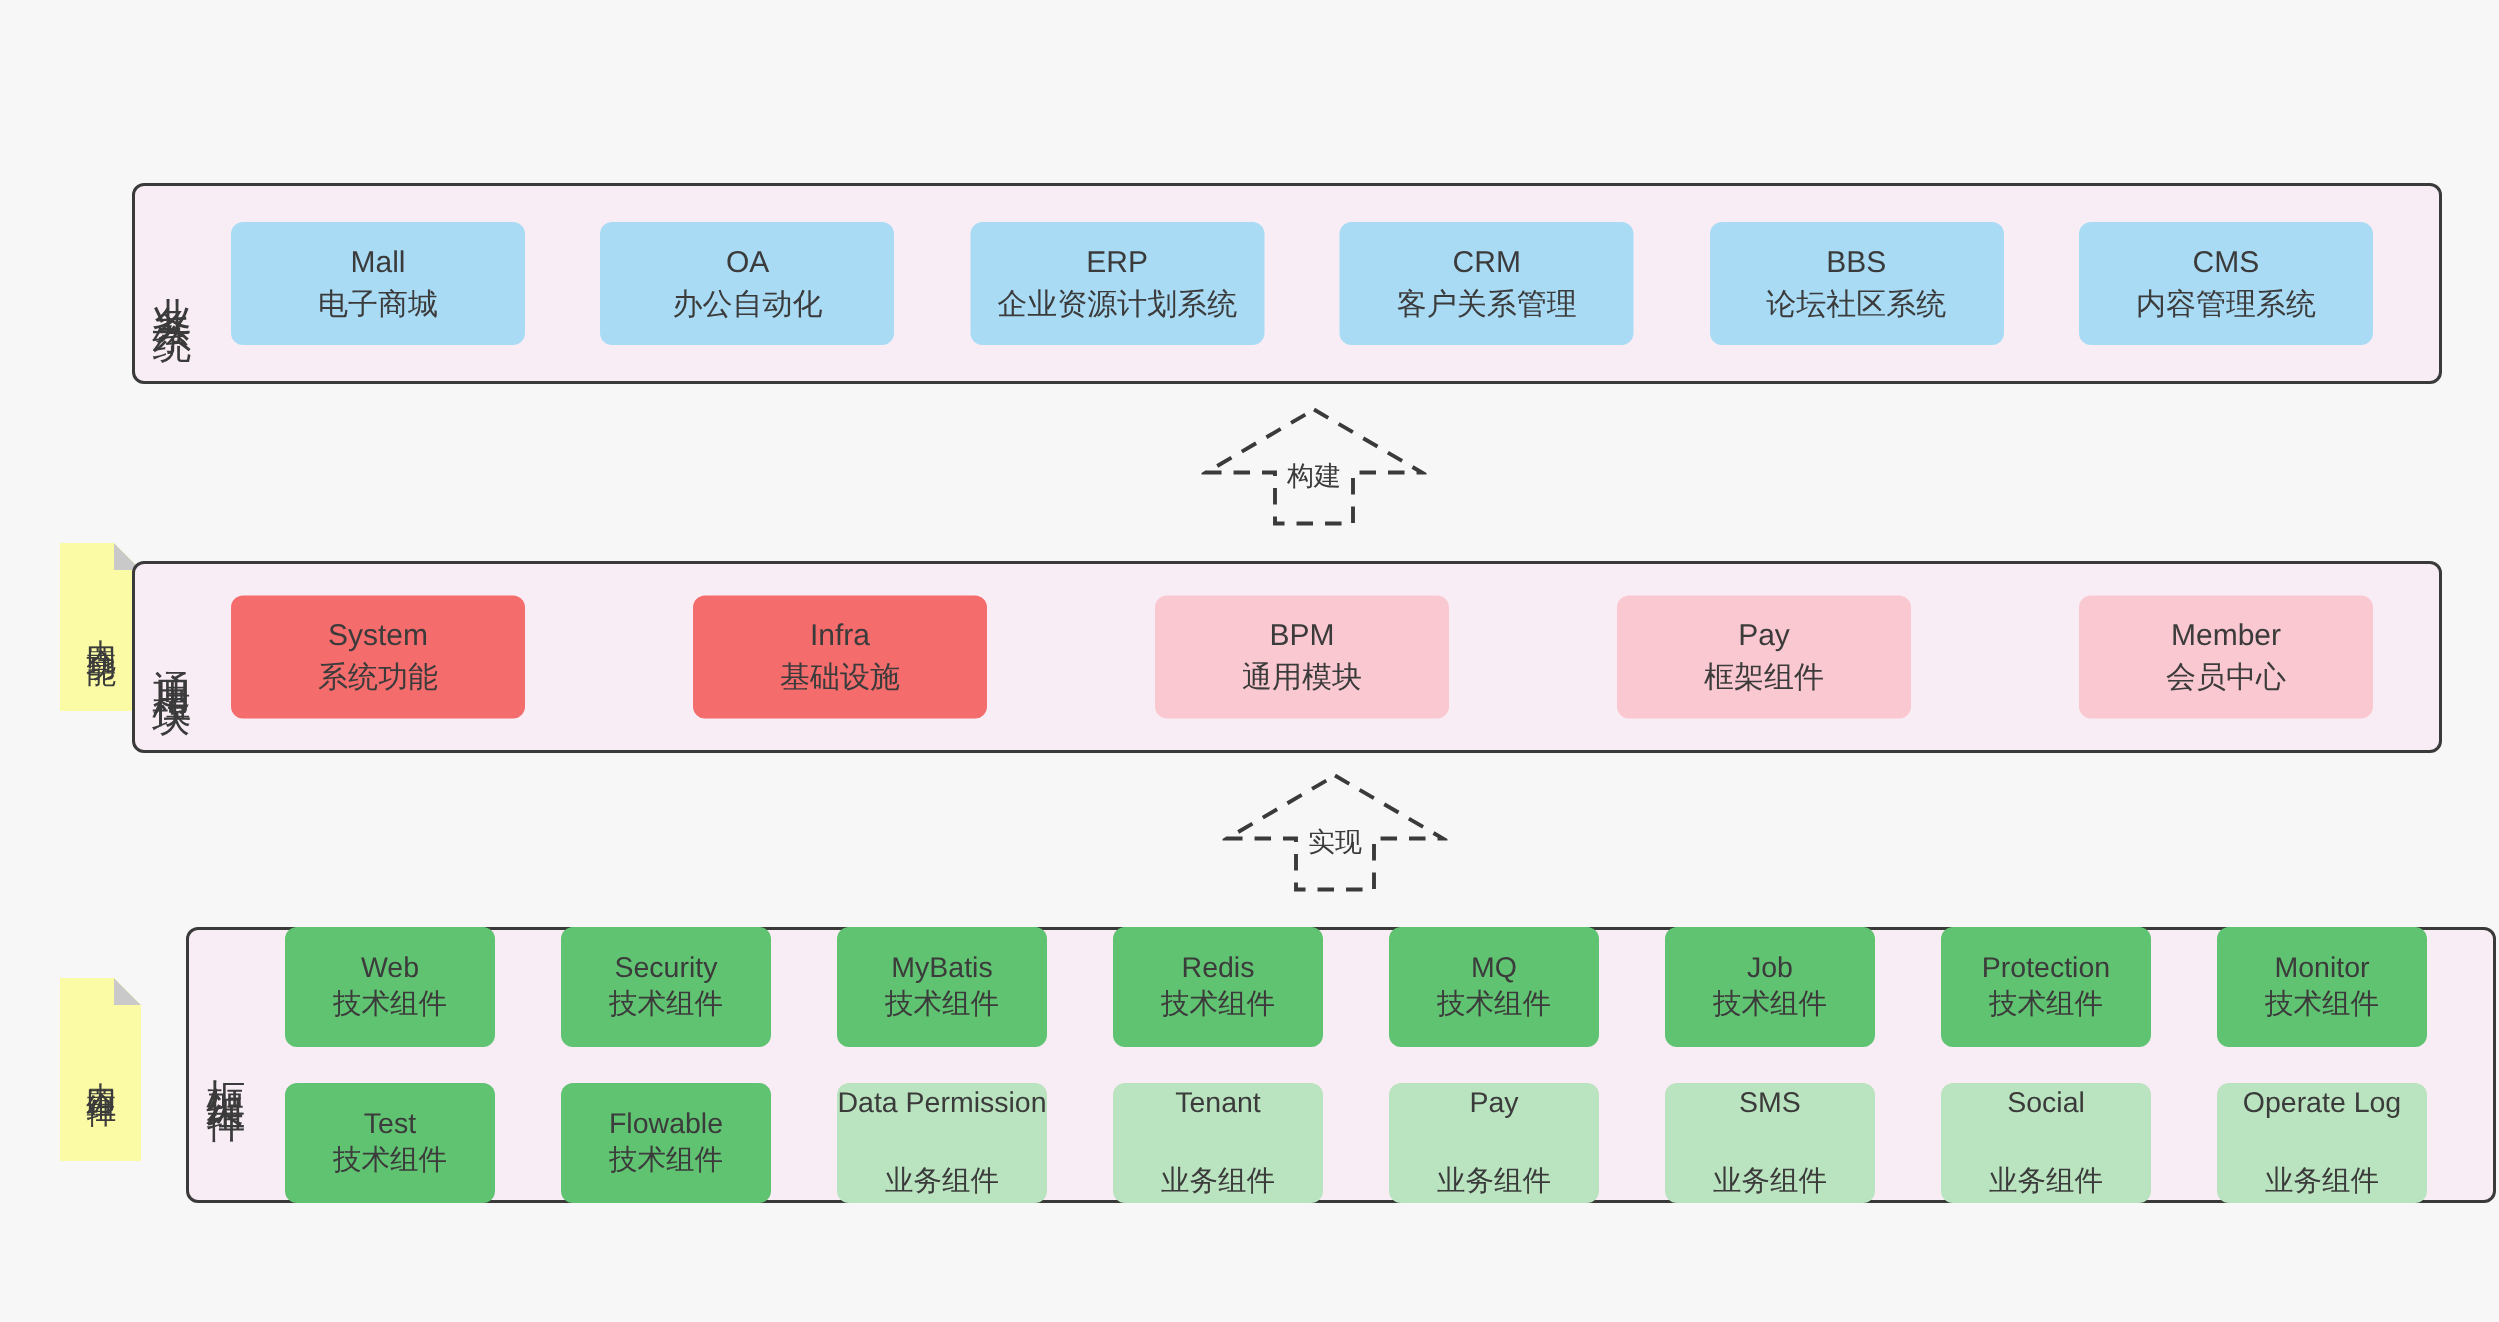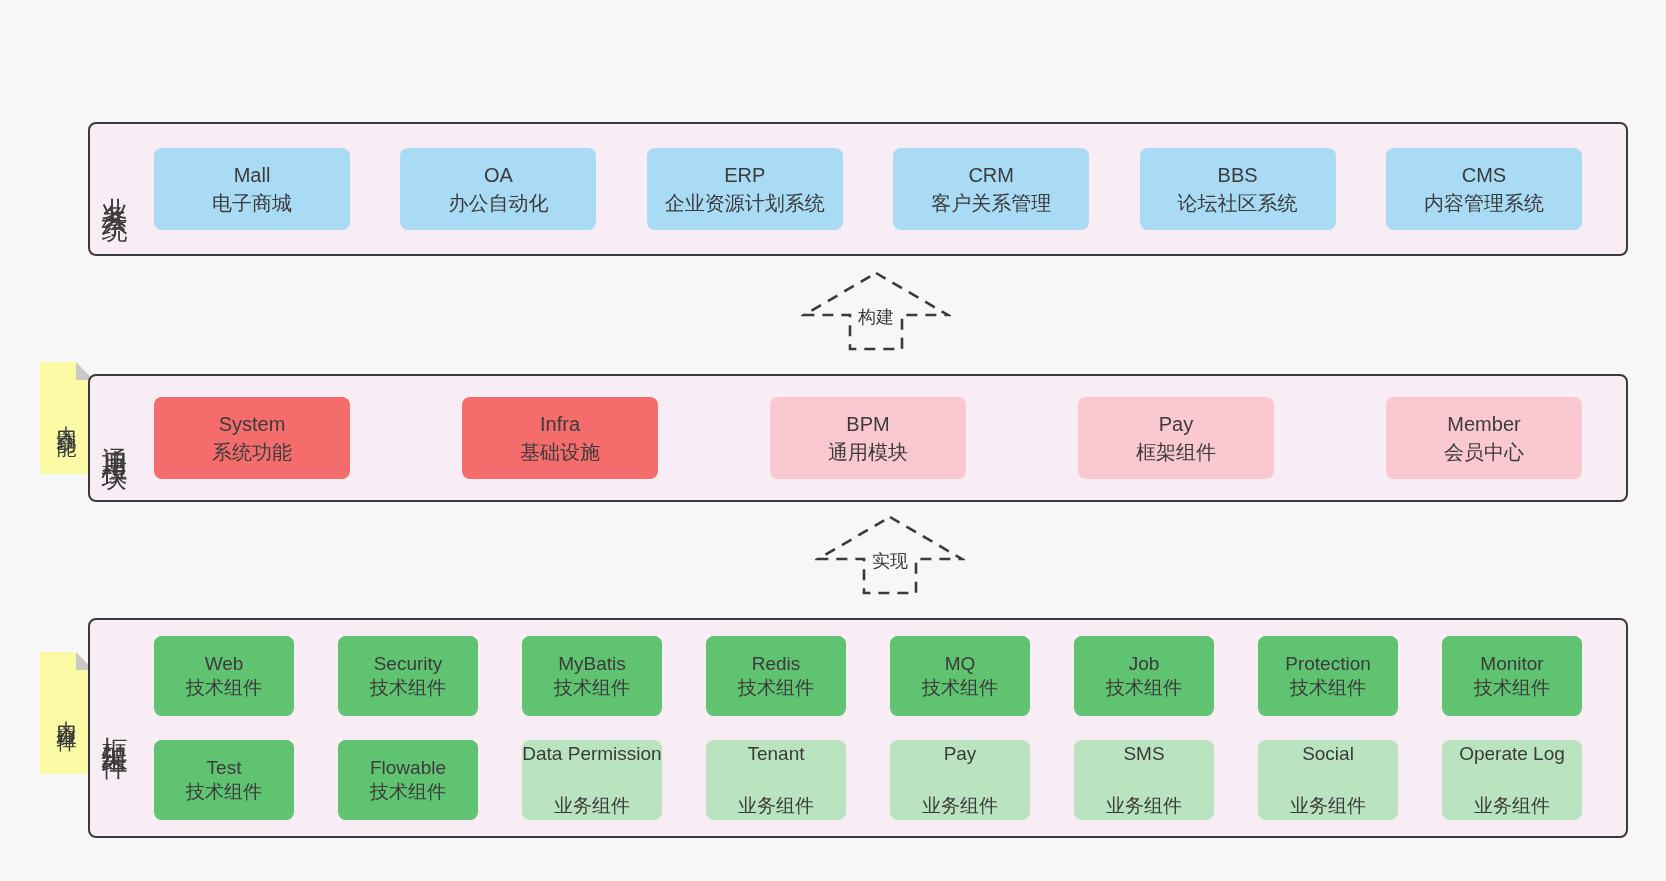--- a/index.html
+++ b/index.html
@@ -4,21 +4,21 @@
 <style>
   html,body{margin:0;padding:0;}
   body{background:#e9e9e9;font-family:"Liberation Sans","DejaVu Sans",sans-serif;}
   .canvas{position:relative;width:1666px;height:881px;background:var(--page-bg);overflow:hidden;color:var(--text);}
 
   
   .layer{position:absolute;left:88px;width:1540px;background:var(--container-bg);
          border:2px solid var(--container-border);border-radius:8px;box-sizing:border-box;z-index:2;}
   #layer-business{top:122px;height:134px;}
   #layer-modules{top:374px;height:128px;}
-  #layer-components{top:618px;height:220px;}
+  #layer-components{top:618px;height:184px;margin-left:36px;}
 
   .v-label{position:absolute;left:12px;top:50%;transform:translateY(-50%);
            writing-mode:vertical-rl;text-orientation:upright;
            font-size:26px;letter-spacing:6px;color:var(--text);line-height:1;}
 
   .box-area{position:absolute;left:64px;right:44px;top:0;bottom:0;
             display:flex;align-items:center;justify-content:space-between;}
   .box-col{position:absolute;left:64px;right:44px;top:0;bottom:0;
            display:flex;flex-direction:column;justify-content:center;gap:24px;}
   .box-row{display:flex;justify-content:space-between;}

